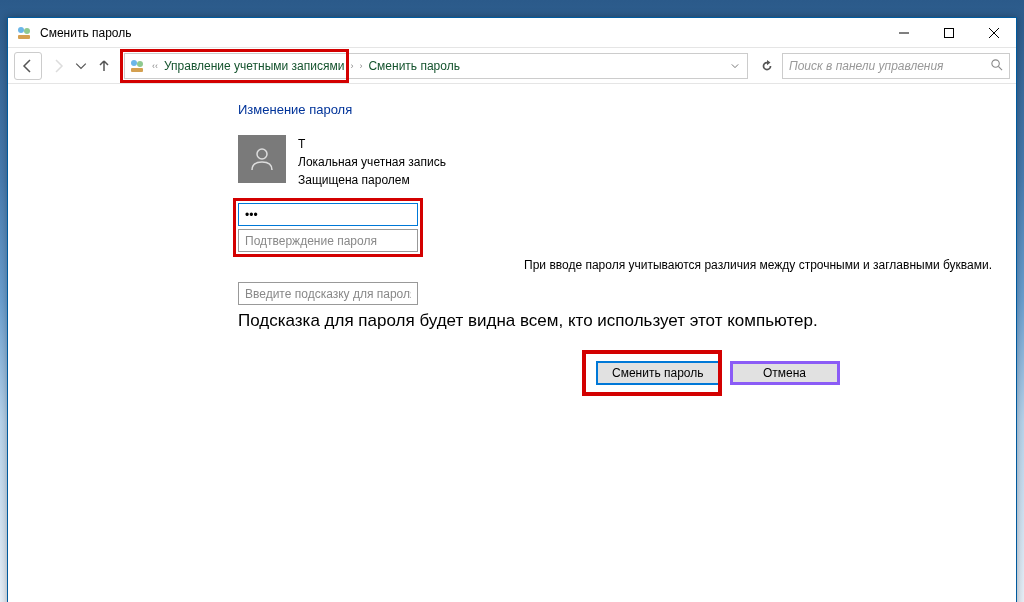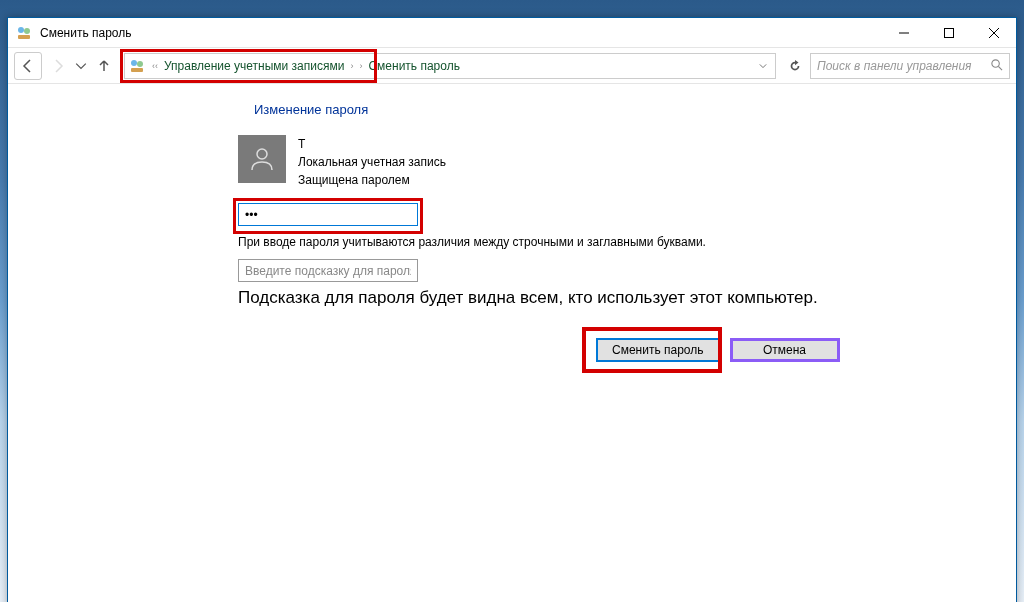--- a/index.html
+++ b/index.html
@@ -16,37 +16,37 @@
 .nav-btn.back { border: 1px solid #ccc; }
 .nav-btn.disabled { opacity: 0.4; }
 .nav-btn svg { width: 16px; height: 16px; }
 .breadcrumb-wrap { flex: 1; height: 26px; border: 1px solid #ccc; display: flex; align-items: center; padding: 0 4px; margin: 0 4px; position: relative; }
 .breadcrumb-highlight { position: absolute; top: -5px; left: -5px; right: 398px; bottom: -5px; border: 3px solid #d30000; pointer-events: none; }
 .breadcrumb-icon { width: 16px; height: 16px; margin-right: 4px; }
 .bc-sep { color: #888; font-size: 9px; margin: 0 3px; }
 .bc-item { font-size: 12px; color: #14532d; cursor: pointer; padding: 2px 3px; }
 .bc-dropdown { width: 16px; height: 24px; display: flex; align-items: center; justify-content: center; margin-left: auto; cursor: pointer; }
 .refresh-btn { width: 26px; height: 26px; display: flex; align-items: center; justify-content: center; cursor: pointer; }
-.search-box { width: 200px; height: 26px; border: 1px solid #ccc; display: flex; align-items: center; padding: 0 6px; }
+.search-box { width: 228px; height: 26px; border: 1px solid #ccc; display: flex; align-items: center; padding: 0 6px; }
 .search-box input { border: none; outline: none; flex: 1; font-size: 12px; color: #888; font-style: italic; }
 .search-box input::placeholder { color: #999; font-style: italic; }
 .search-icon-right { color: #888; font-size: 13px; }
 .content { padding: 18px 24px 24px 230px; }
-.heading { color: #003399; font-size: 13px; font-weight: 400; margin-bottom: 18px; margin-left: 16px; }
+.heading { color: #003399; font-size: 13px; font-weight: 400; margin-bottom: 18px; }
 .user-block { display: flex; gap: 12px; margin-bottom: 14px; }
 .avatar { width: 48px; height: 48px; background: #7a7a7a; display: flex; align-items: center; justify-content: center; }
 .avatar svg { width: 30px; height: 30px; }
 .user-info { font-size: 12px; color: #000; line-height: 1.5; }
 .user-name { font-size: 12px; }
 .password-section { position: relative; display: inline-block; }
 .password-highlight { position: absolute; top: -5px; left: -5px; right: -5px; bottom: -5px; border: 3px solid #d30000; pointer-events: none; }
 .pw-input { display: block; width: 180px; height: 23px; border: 1px solid #999; padding: 0 6px; font-size: 12px; margin-bottom: 3px; outline: none; }
 .pw-input.active { border: 1px solid #0078d7; }
 .pw-input::placeholder { color: #888; }
-.note { font-size: 12px; color: #000; margin-top: 6px; margin-bottom: 10px; }
+.note { font-size: 12px; color: #000; margin-top: 6px; margin-bottom: 10px; text-align: right; }
 .hint-input { width: 180px; height: 23px; border: 1px solid #999; padding: 0 6px; font-size: 12px; outline: none; }
 .hint-input::placeholder { color: #888; }
 .note2 { font-size: 17px; color: #000; margin-top: 6px; }
 .button-row { margin-top: 30px; display: flex; gap: 10px; margin-left: 358px; position: relative; }
 .btn { min-width: 110px; height: 24px; border: 3px solid #8b5cf6; background: #e1e1e1; font-size: 12px; cursor: pointer; padding: 0 14px; }
 .btn.primary { border: 2px solid #0078d7; }
 .btn-highlight { position: absolute; top: -11px; left: -14px; width: 140px; height: 46px; border: 4px solid #d30000; pointer-events: none; }
 </style>
 </head>
 <body>
@@ -151,20 +151,21 @@
       <div class="user-info">
         <div class="user-name">T</div>
         <div>Локальная учетная запись</div>
         <div>Защищена паролем</div>
       </div>
     </div>
 
     <div class="password-section">
       <div class="password-highlight"></div>
       <input class="pw-input active" type="text" value="•••" style="">
+      <input class="pw-input" type="password" style="margin-bottom: 0px;" placeholder="Подтверждение пароля">
     </div>
 
     <div class="note">При вводе пароля учитываются различия между строчными и заглавными буквами.</div>
 
     <input class="hint-input" type="text" placeholder="Введите подсказку для пароля" style="">
 
     <div class="note2">Подсказка для пароля будет видна всем, кто использует этот компьютер.</div>
 
     <div class="button-row">
       <div class="btn-highlight"></div>

